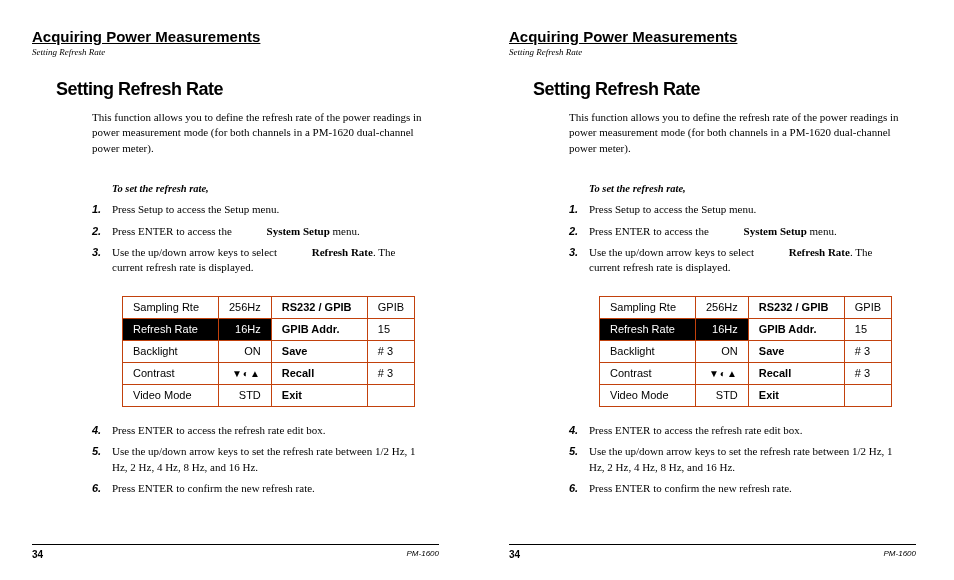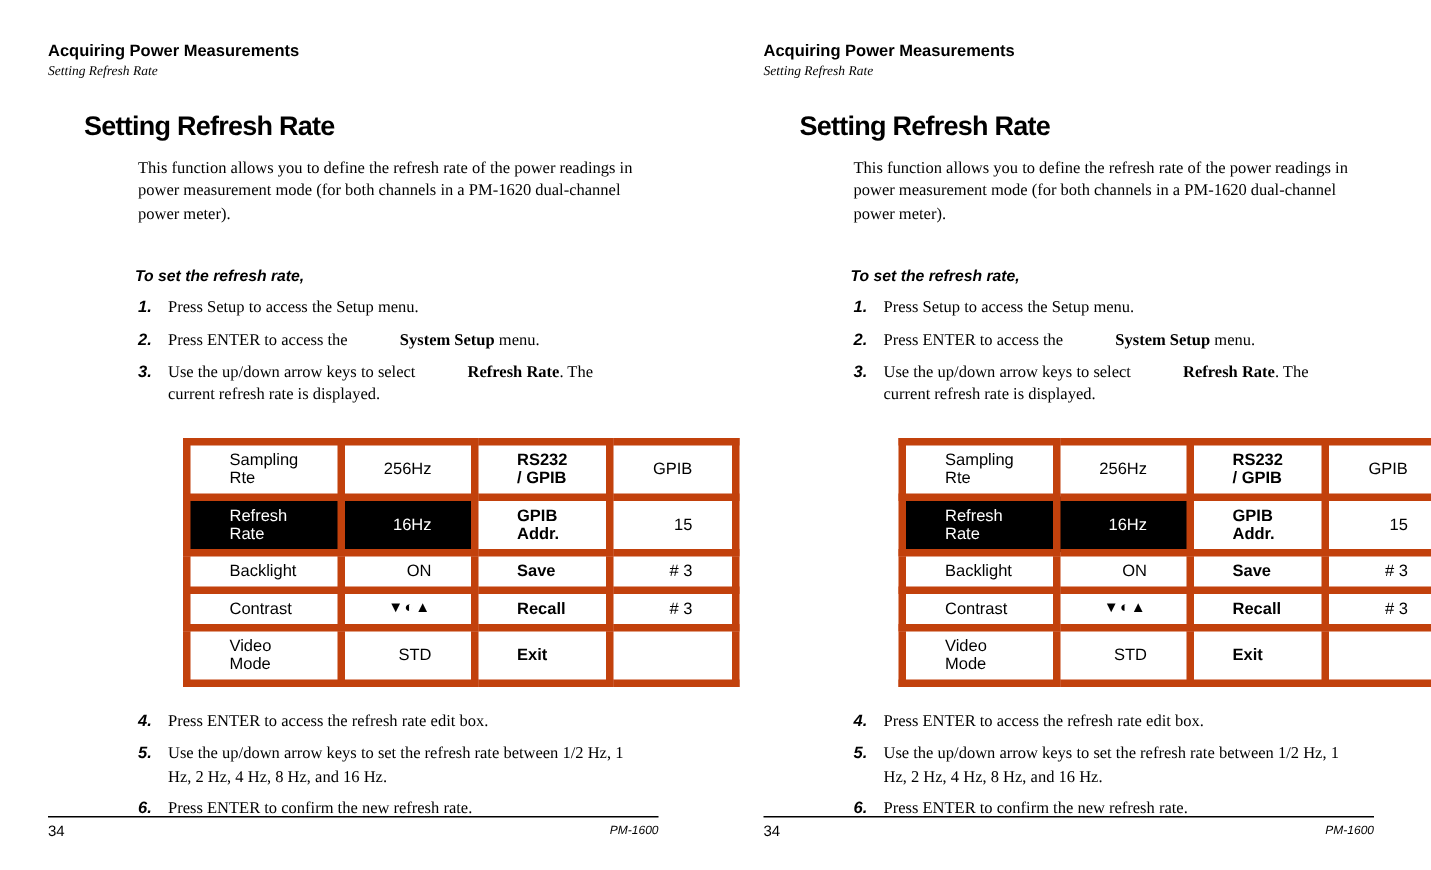--- a/index.html
+++ b/index.html
@@ -15,22 +15,23 @@
     width: 477px;
     height: 580px;
     padding: 28px 38px 20px 32px;
     position: relative;
     display: flex;
     flex-direction: column;
   }
   .header-chapter {
     font-family: Verdana, Arial, sans-serif;
     font-weight: bold;
-    font-size: 11px;
+    font-size: 15px;
     margin-bottom: 2px;
+    text-decoration: underline;
   }
   .header-section {
     font-family: Georgia, serif;
     font-style: italic;
     font-size: 9px;
     margin-bottom: 22px;
   }
   .section-title {
     font-family: Verdana, Arial, sans-serif;
     font-weight: bold;
@@ -40,25 +41,25 @@
     letter-spacing: -0.5px;
   }
   .intro {
     font-size: 11px;
     line-height: 1.4;
     margin-left: 60px;
     margin-right: 10px;
     margin-bottom: 27px;
   }
   .procedure-title {
-    font-family: Liberation Sans, sans-serif;
+    font-family: Liberation Serif, serif;
     font-weight: bold;
     font-style: italic;
     font-size: 10.5px;
-    margin-left: 58px;
+    margin-left: 80px;
     margin-bottom: 8px;
   }
   ol.steps {
     list-style: none;
     margin-left: 60px;
     margin-right: 10px;
   }
   ol.steps li {
     font-size: 11px;
     line-height: 1.4;
@@ -78,29 +79,29 @@
   .bold { font-weight: bold; margin-left: 32px; }
   .table-wrap {
     margin: 14px 0 16px 90px;
   }
   table.menu {
     border-collapse: collapse;
     font-family: Arial, Helvetica, sans-serif;
     font-size: 11px;
   }
   table.menu td {
-    border: 5px solid #c2410c;
-    padding: 4px 26px;
+    border: 1px solid #c2410c;
+    padding: 4px 10px;
     height: 22px;
     vertical-align: middle;
   }
   table.menu .c1 { width: 96px; }
   table.menu .c2 { width: 50px; text-align: right; }
   table.menu .c3 { width: 96px; font-weight: bold; }
-  table.menu .c4 { width: 44px; text-align: right; }
+  table.menu .c4 { width: 44px; text-align: left; }
   table.menu tr.sel td.c1,
   table.menu tr.sel td.c2sel {
     background: #000; color: #fff;
   }
   .contrast-icons {
     font-size: 10px;
     letter-spacing: 1px;
   }
   .footer {
     position: absolute;
@@ -108,21 +109,21 @@
     right: 38px;
     bottom: 20px;
     border-top: 1.5px solid #000;
     padding-top: 4px;
     display: flex;
     justify-content: space-between;
     font-size: 9px;
   }
   .footer .pagenum {
     font-family: Verdana, Arial, sans-serif;
-    font-weight: normal;
+    font-weight: bold;
     font-size: 10px;
     text-align: center;
   }
   .footer .model {
     font-family: Arial, sans-serif;
     font-size: 8px;
     font-style: italic;
   }
 </style>
 </head>

